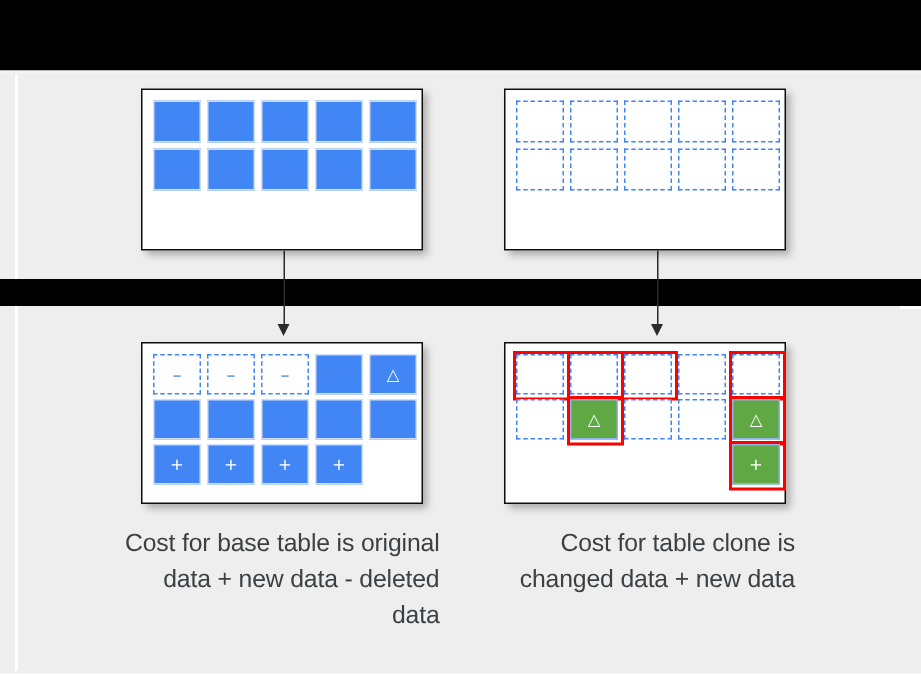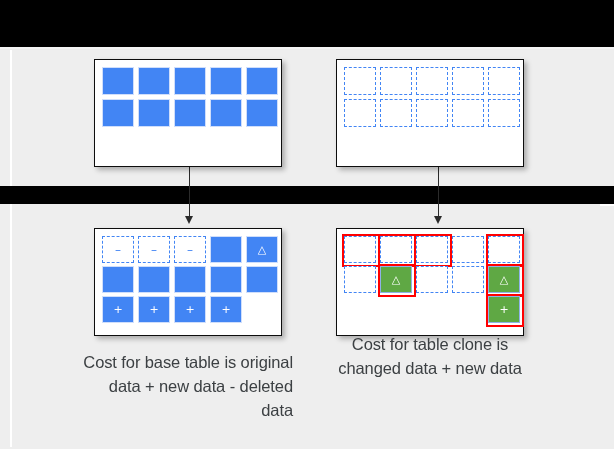--- a/index.html
+++ b/index.html
@@ -283,15 +283,15 @@
         <div class="cell empty"></div>
         <div class="cell green">
           <span class="glyph-white">+</span>
           <span class="redring"></span>
         </div>
       </div>
   </div>
 
   <div class="caption" style="left:83px; top:350px; width:210px;text-align:right;">Cost for base table is original data + new data - deleted data</div>
 
-  <div class="caption" style="left:330px; top:332px; width:200px;">Cost for table clone is changed data + new data</div>
+  <div class="caption" style="left:330px; top:350px; width:200px;text-align:right;">Cost for table clone is changed data + new data</div>
 
 </div>
 
 </body></html>

